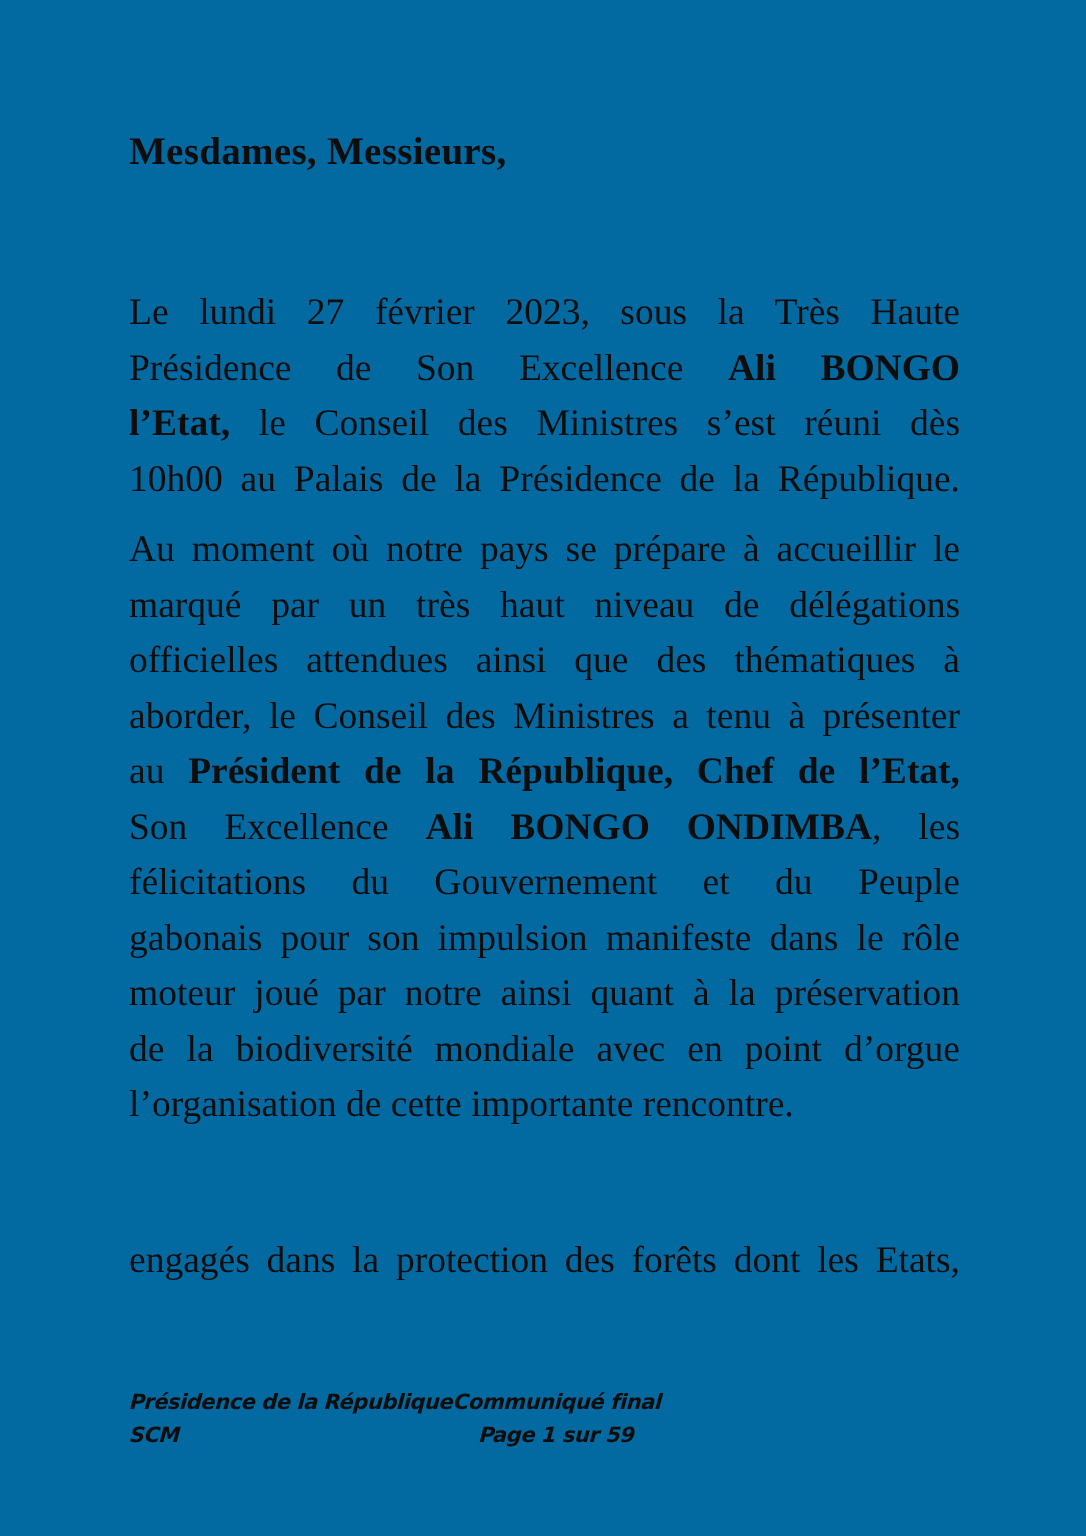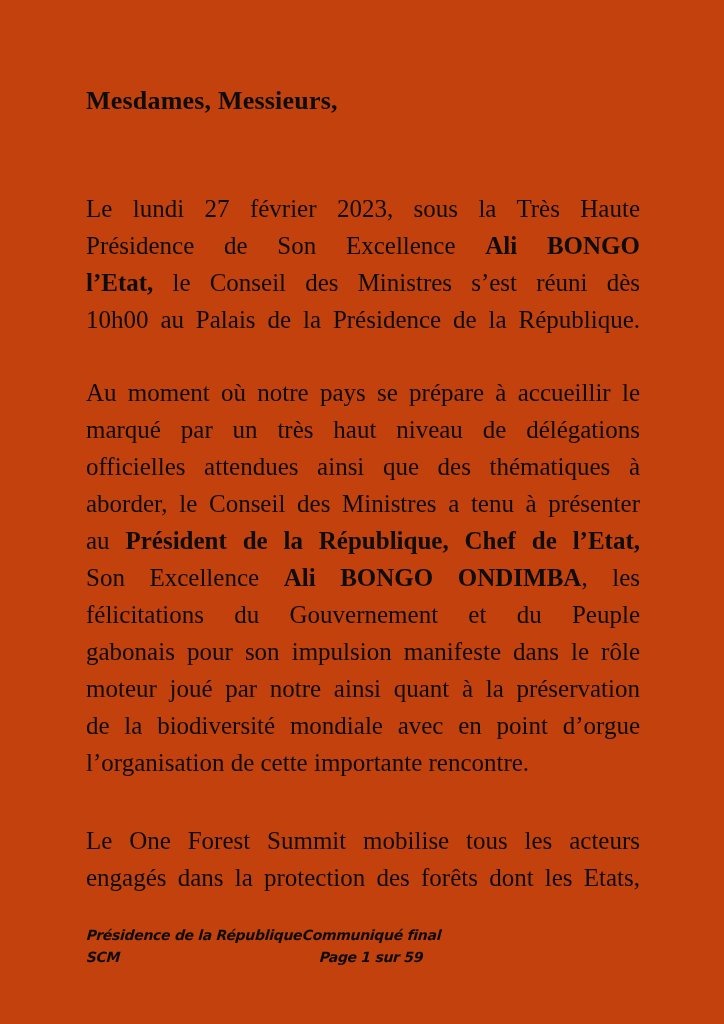--- a/index.html
+++ b/index.html
@@ -7,39 +7,39 @@
   body {
     width: 724px;
     height: 1024px;
     font-family: "Liberation Serif", serif;
     color: #0d0d0d;
   }
   .page {
     position: relative;
     width: 724px;
     height: 1024px;
-    background: #c2410c;
+    background: #0369a1;
     overflow: hidden;
   }
   .heading {
     position: absolute;
     left: 86px;
     top: 86px;
     font-size: 26px;
     font-weight: bold;
     letter-spacing: 0.2px;
     white-space: nowrap;
   }
   .para {
     position: absolute;
     left: 86px;
     width: 554px;
   }
   .para-1 { top: 156px; margin-top: 34px; }
-  .para-2 { top: 374px; }
+  .para-2 { top: 348px; }
   .para-3 { top: 822px; }
   .line {
     font-size: 25px;
     line-height: 37px;
     text-align: justify;
     text-align-last: justify;
     white-space: normal;
   }
   .line.no-fill {
     text-align-last: left;
@@ -95,21 +95,20 @@
       <div class="line"><span>aborder, le Conseil des Ministres a tenu à présenter</span></div>
       <div class="line"><span>au </span><span class="bold">Président de la République, Chef de l’Etat,</span></div>
       <div class="line"><span>Son Excellence </span><span class="bold">Ali BONGO ONDIMBA</span><span>, les</span></div>
       <div class="line"><span>félicitations du Gouvernement et du Peuple</span></div>
       <div class="line"><span>gabonais pour son impulsion manifeste dans le rôle</span></div>
       <div class="line"><span>moteur joué par notre ainsi quant à la préservation</span></div>
       <div class="line"><span>de la biodiversité mondiale avec en point d’orgue</span></div>
       <div class="line no-fill"><span>l’organisation de cette importante rencontre.</span></div>
     </div>
   <div class="para para-3">
-      <div class="line"><span>Le One Forest Summit mobilise tous les acteurs</span></div>
       <div class="line"><span>engagés dans la protection des forêts dont les Etats,</span></div>
     </div>
 
   <div class="footer-left">
     <div class="footer-line">Présidence de la République</div>
     <div class="footer-line">SCM</div>
   </div>
 
   <div class="footer-center">
     <div class="footer-line" style="display:inline-block;">Communiqué final</div>

